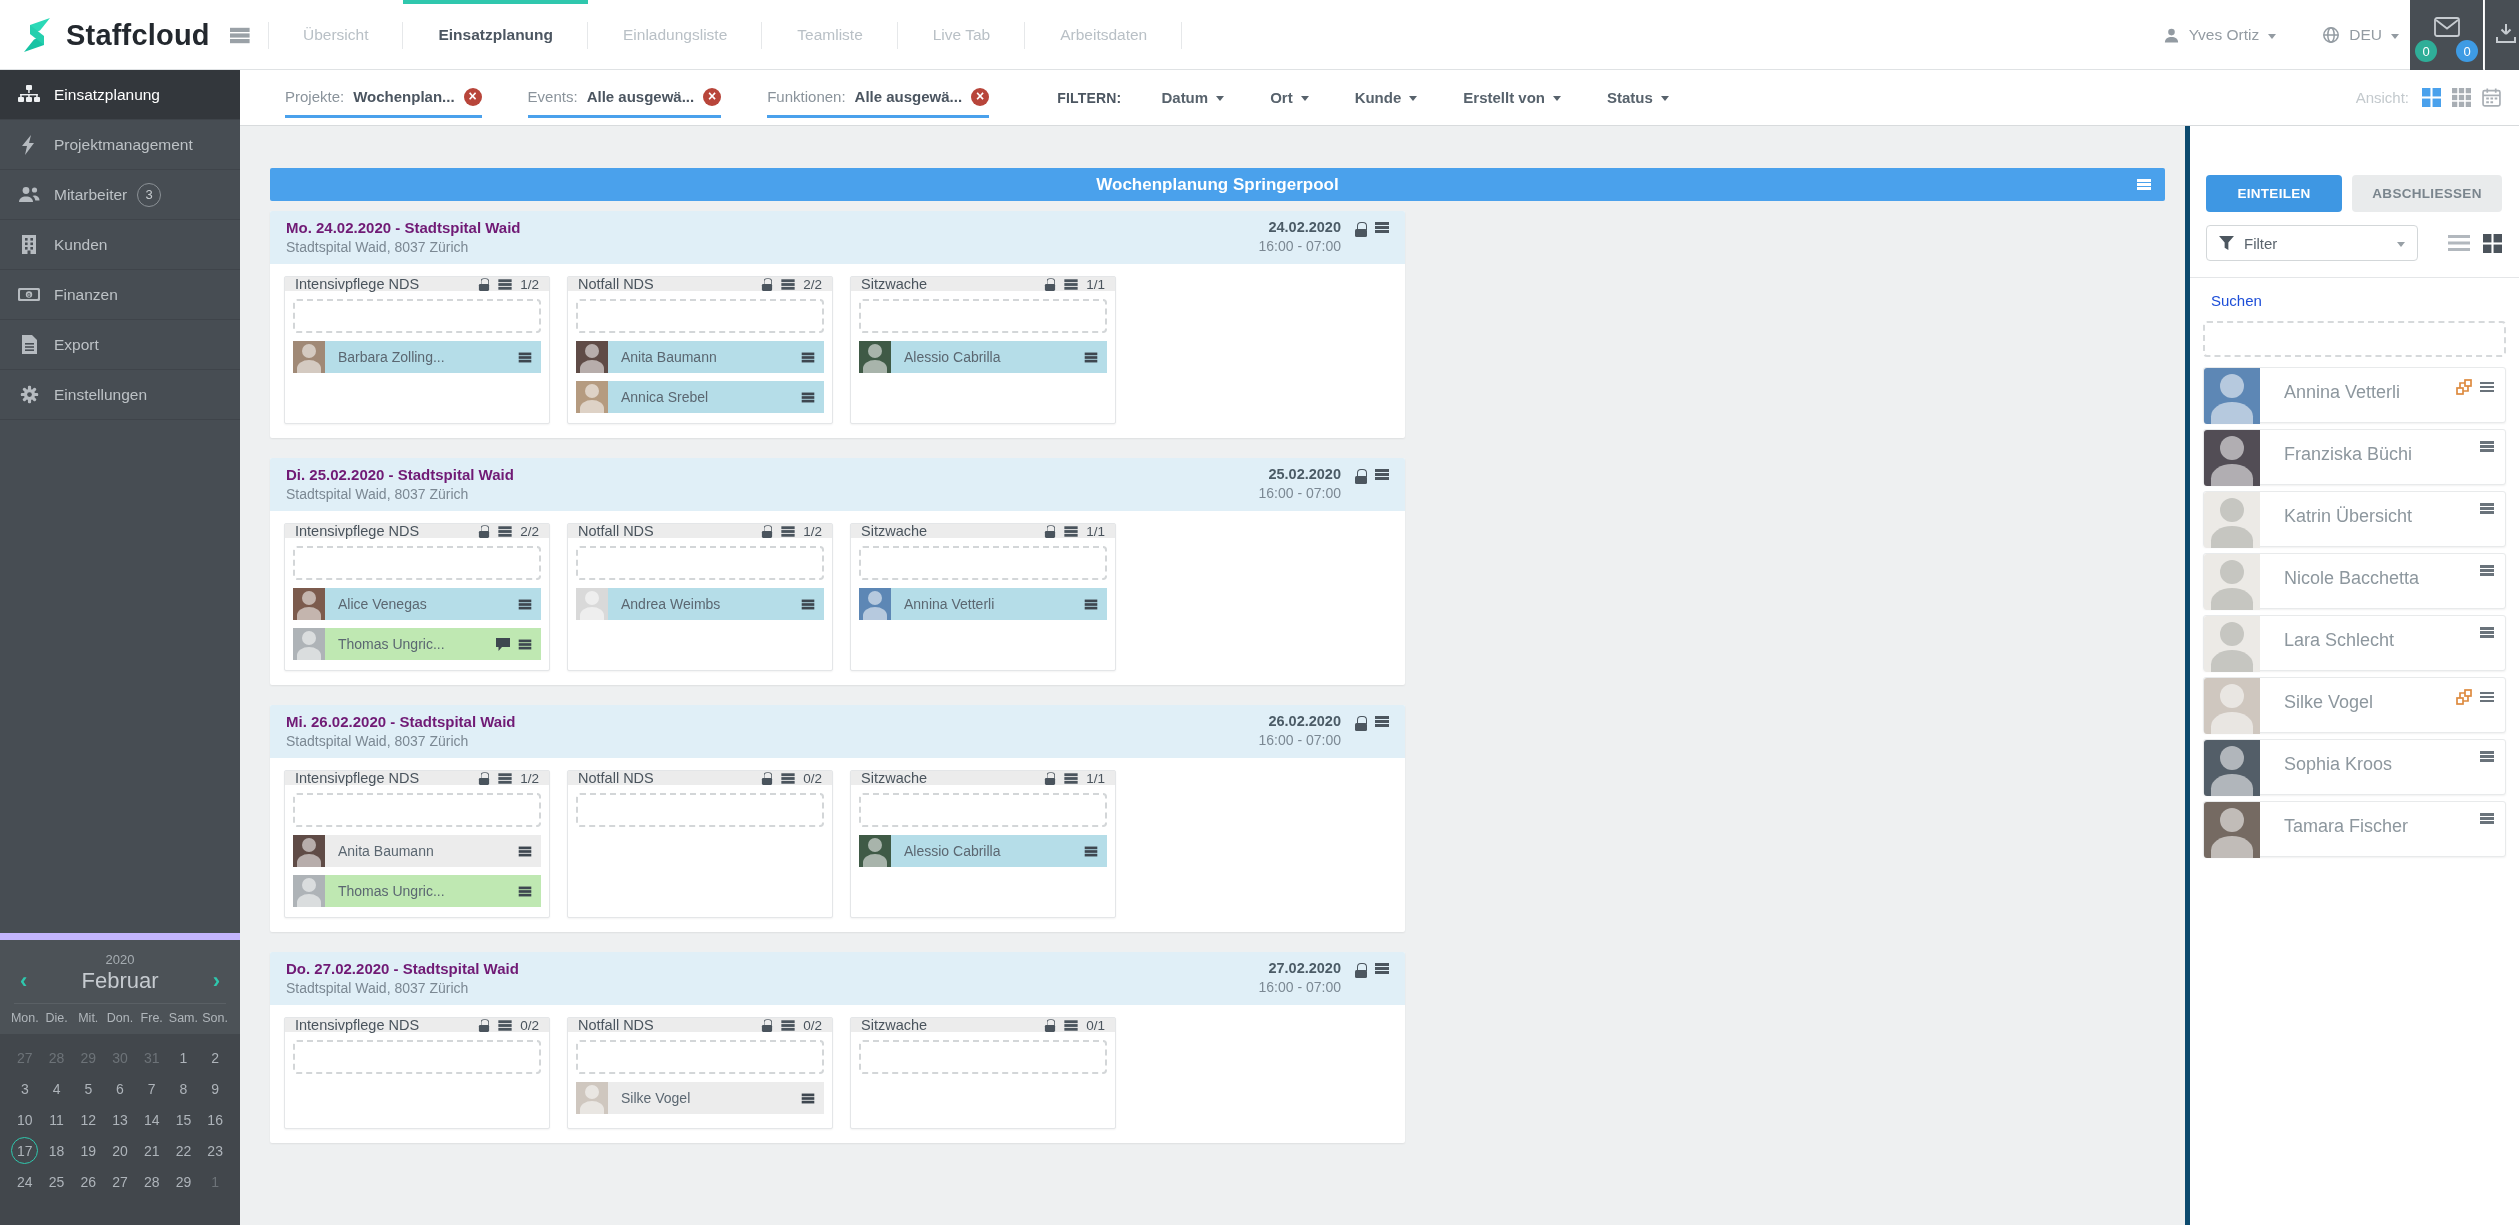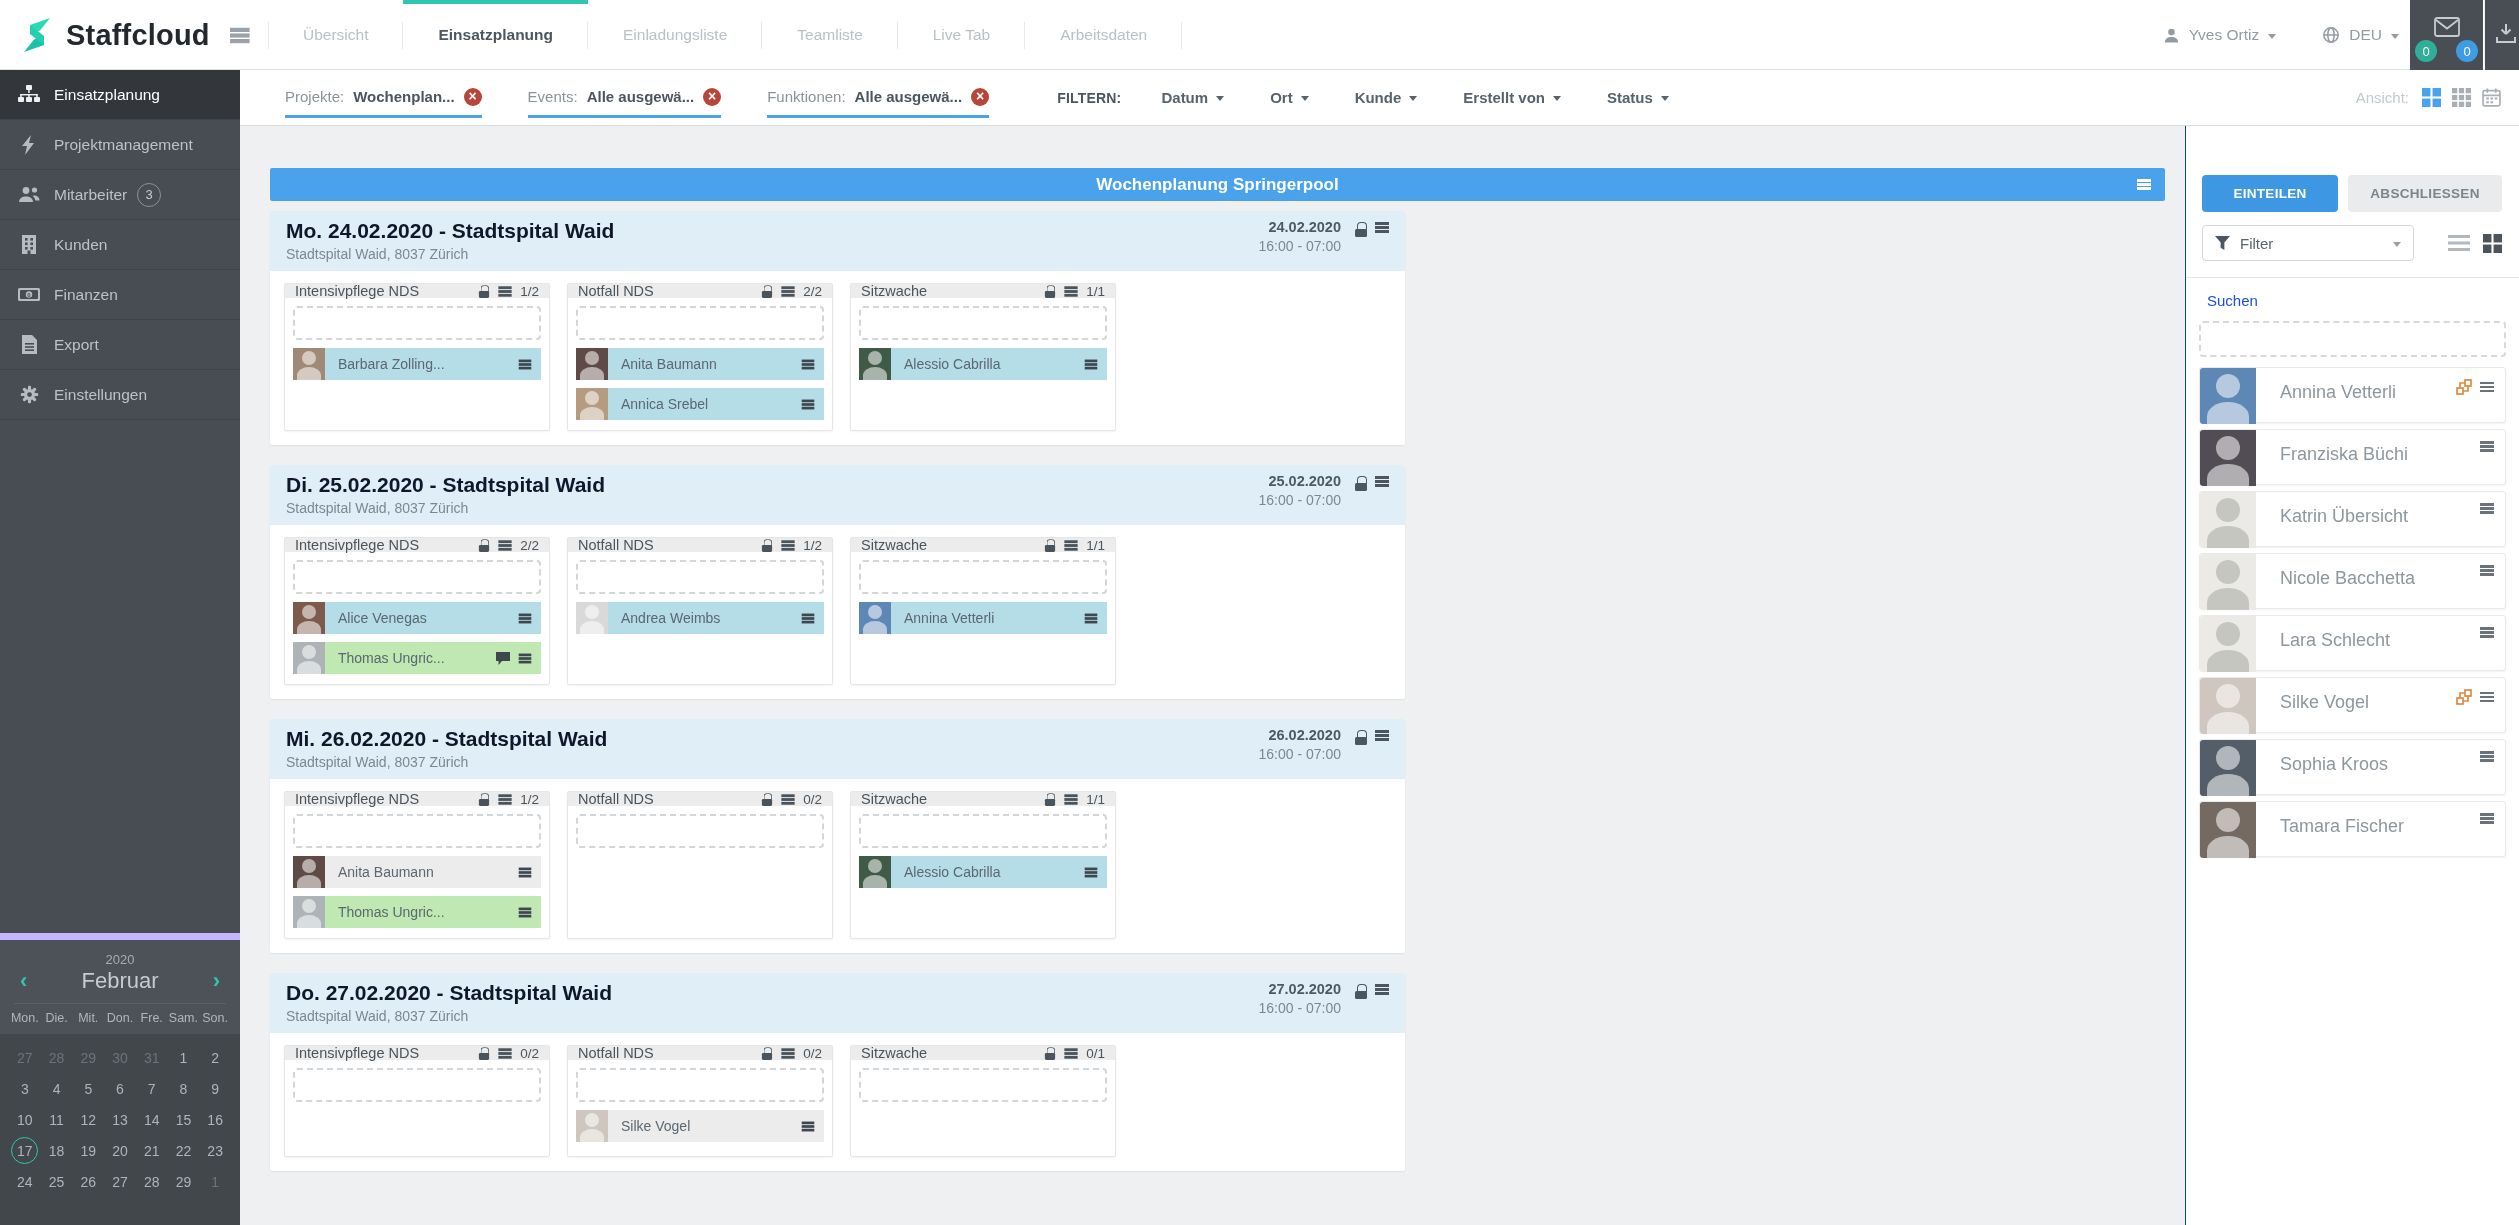--- a/index.html
+++ b/index.html
@@ -73,21 +73,21 @@
 
   
   .main { position:absolute; top:126px; left:240px; right:334px; bottom:0; overflow:hidden; }
   .board-title { position:relative; margin:42px 20px 0 30px; height:33px; background:#4aa1ec; border-radius:2px; display:flex; align-items:center; justify-content:center; }
   .board-title .bt-text { color:#fff; font-size:17px; font-weight:700; }
   .bt-burger { position:absolute; right:14px; top:11px; color:#fff; }
 
   .day-card { width:1135px; margin:10px 0 0 30px; background:#fff; border-radius:2px; box-shadow:0 1px 2px rgba(0,0,0,.07); }
   .day-card + .day-card { margin-top:20px; }
   .day-head { background:#e0eff7; border-radius:2px 2px 0 0; padding:8px 16px 9px; display:flex; justify-content:space-between; }
-  .day-title { font-size:21px; font-weight:700; color:#0f172a; }
+  .day-title { font-size:15px; font-weight:700; color:#701a75; }
   .day-sub { font-size:14px; color:#7b8893; margin-top:3px; }
   .day-head-right { display:flex; gap:14px; }
   .day-date-block { text-align:right; }
   .day-date { font-size:14.5px; font-weight:700; color:#4b5b66; }
   .day-time { font-size:14px; color:#7b8893; margin-top:3px; }
   .day-icons { display:flex; gap:8px; color:#4c565f; margin-top:3px; align-items:flex-start; }
   .ic-lock { width:12px; height:15px; position:relative; display:inline-block; }
   .ic-lock::after { content:''; position:absolute; left:0; bottom:0; width:12px; height:8px; background:currentColor; border-radius:1.5px; }
   .ic-lock::before { content:''; position:absolute; left:2px; bottom:7px; width:8px; height:7px; border:1.8px solid currentColor; border-bottom:none; border-radius:4px 4px 0 0; }
 
@@ -105,21 +105,21 @@
   .avatar::before { content:''; position:absolute; width:44%; height:44%; border-radius:50%; background:rgba(255,255,255,.55); top:10%; left:28%; }
   .avatar::after { content:''; position:absolute; width:76%; height:52%; border-radius:50% 50% 0 0; background:rgba(255,255,255,.55); top:60%; left:12%; }
   .avatar.ph { background:#eceae6 !important; }
   .avatar.ph::before, .avatar.ph::after { background:#c6c6c1; }
   .chip-fill { flex:1; display:flex; align-items:center; padding:0 9px 0 13px; }
   .chip-name { flex:1; font-size:14px; color:#5b6771; white-space:nowrap; overflow:hidden; }
   .chip-icons { display:flex; gap:8px; align-items:center; color:#3e4750; }
   .chip-icons .ic-burger { transform:scale(.9); }
 
   
-  .panel { position:absolute; top:126px; right:0; bottom:0; width:334px; background:#fff; border-left:1px solid #0c4a6e; z-index:4; }
+  .panel { position:absolute; top:126px; right:0; bottom:0; width:334px; background:#fff; border-left:5px solid #0c4a6e; z-index:4; }
   .p-actions { display:flex; gap:10px; margin:49px 17px 0 16px; }
   .btn { height:37px; border-radius:4px; font-size:13.5px; font-weight:700; letter-spacing:.3px; display:flex; align-items:center; justify-content:center; cursor:pointer; }
   .btn.primary { flex:0 0 136px; background:#3e97e3; color:#fff; }
   .btn.secondary { flex:1; background:#e9ebec; color:#7a858d; }
   .p-filter-row { margin:13px 17px 0 16px; display:flex; align-items:center; }
   .p-filter { width:212px; height:36px; border:1px solid #d3d7d9; border-radius:4px; display:flex; align-items:center; gap:10px; padding:0 12px; cursor:pointer; }
   .p-filter .pf-label { font-size:15px; color:#5a646d; flex:1; }
   .p-filter .caret { color:#98a0a6; }
   .p-viewicons { margin-left:auto; display:flex; gap:13px; align-items:center; }
   .p-viewicons .list { color:#b2b8be; } .p-viewicons .grid { color:#4b535b; }

